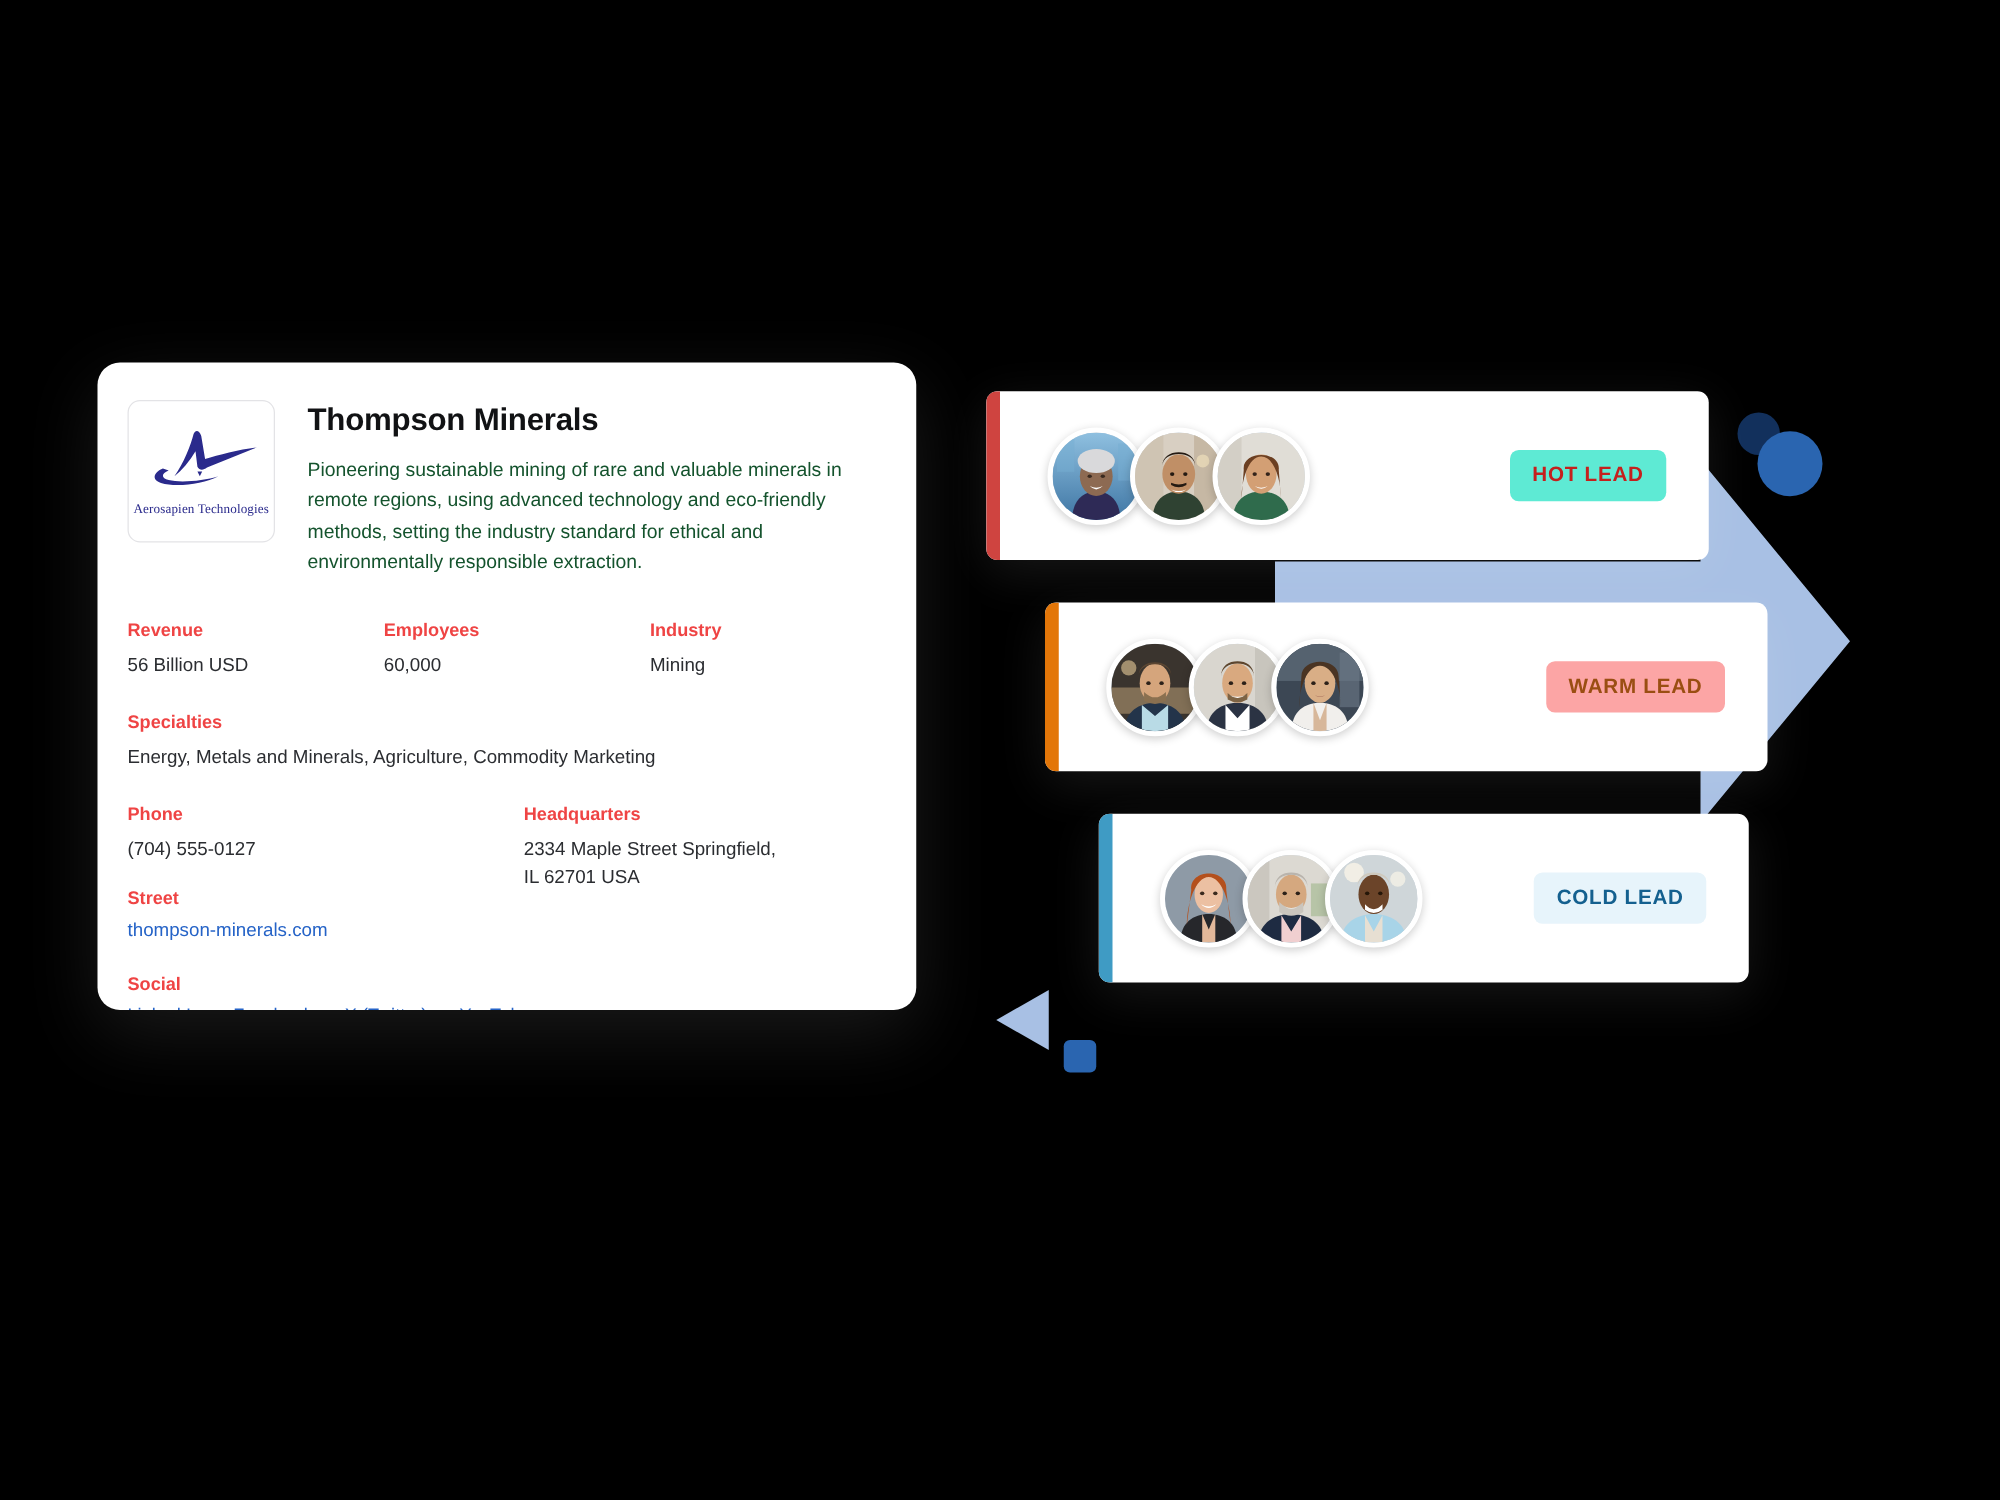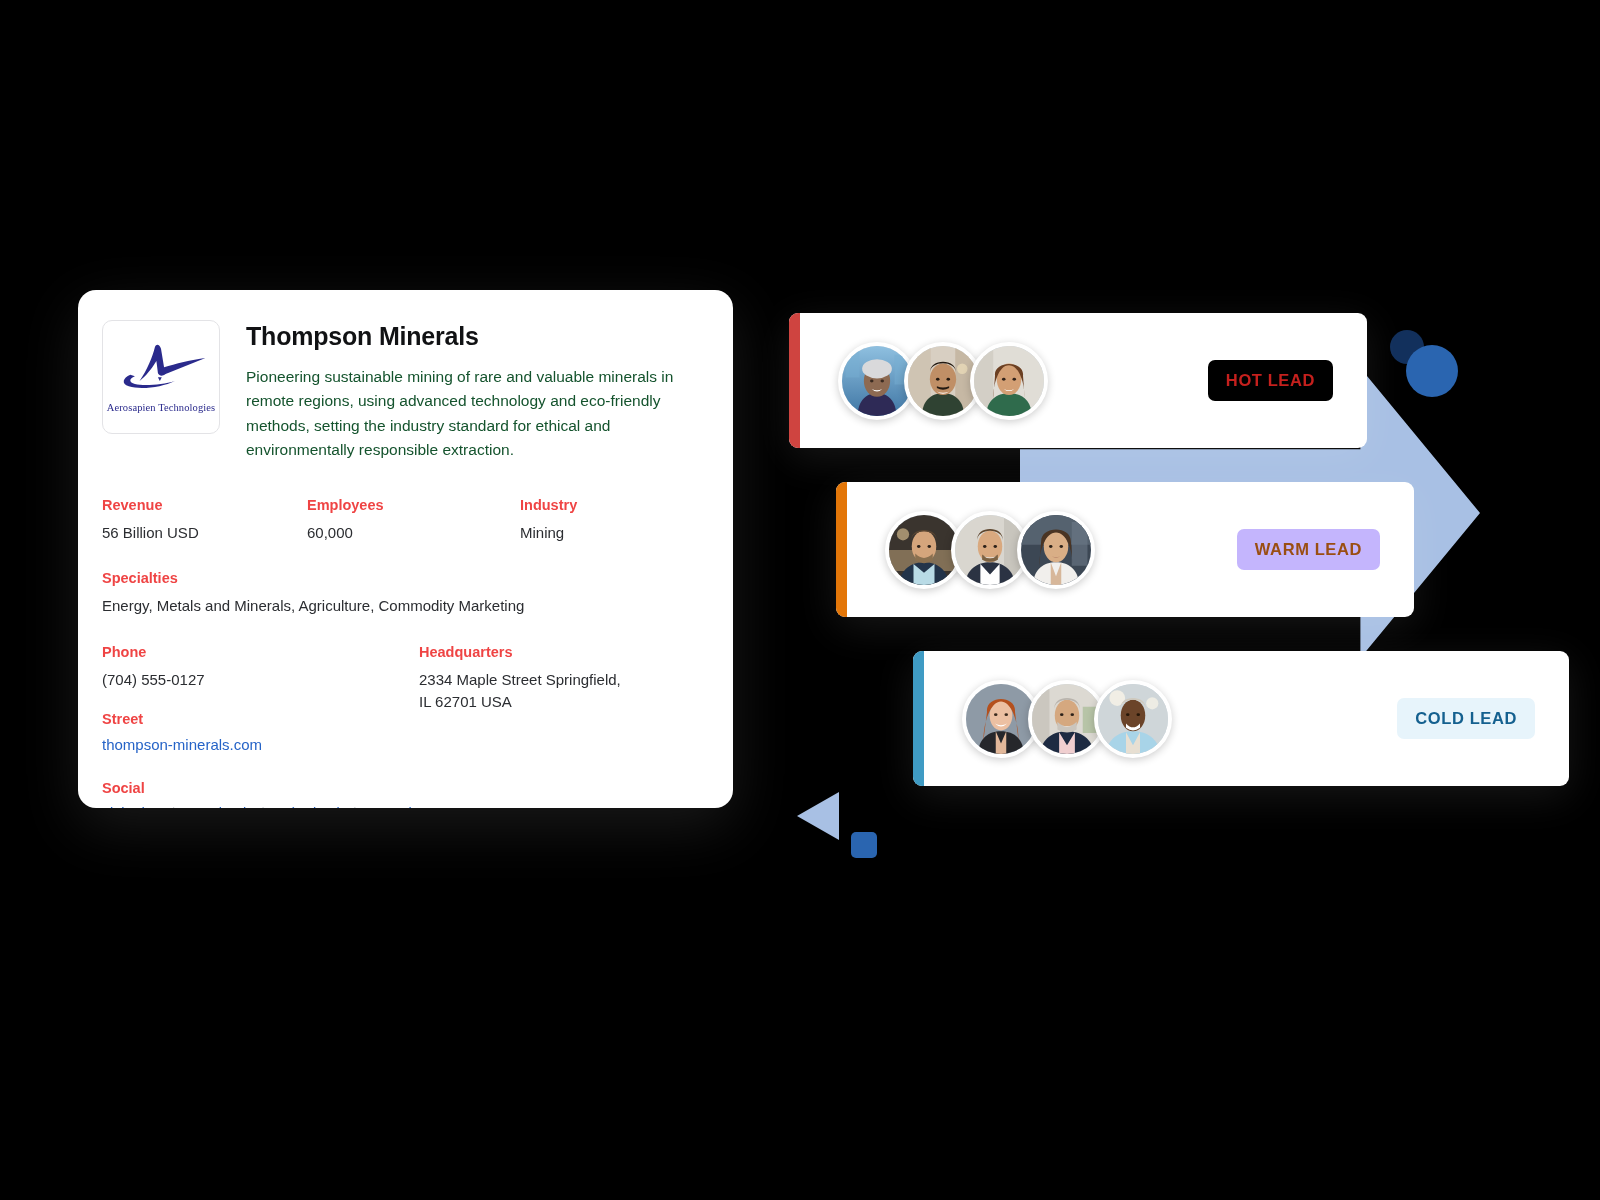--- a/index.html
+++ b/index.html
@@ -198,21 +198,21 @@
     display: flex;
     align-items: center;
     justify-content: space-between;
     height: 100%;
     padding: 0 34px 0 0;
     box-sizing: border-box;
   }
 
   .lead-hot  { left: 789px; top: 313px; width: 578px; height: 135px; }
   .lead-warm { left: 836px; top: 482px; width: 578px; height: 135px; }
-  .lead-cold { left: 913px; top: 651px; width: 656px; height: 135px; }
+  .lead-cold { left: 879px; top: 651px; width: 520px; height: 135px; }
 
   .avatars {
     display: flex;
     align-items: center;
     margin-left: 38px;
   }
   .avatar {
     width: 78px;
     height: 78px;
     border-radius: 50%;
@@ -227,22 +227,22 @@
   .avatar svg { display: block; width: 100%; height: 100%; }
 
   .badge {
     font-size: 16.5px;
     font-weight: bold;
     letter-spacing: 0.6px;
     padding: 11px 18px;
     border-radius: 7px;
     white-space: nowrap;
   }
-  .badge-hot  { background: #000000; color: #c5201d; }
-  .badge-warm { background: #c4b5fd; color: #9a4e12; margin-left: 18px; }
+  .badge-hot  { background: #5eead4; color: #c5201d; }
+  .badge-warm { background: #fca5a5; color: #9a4e12; margin-left: 18px; }
   .badge-cold { background: #e7f4fb; color: #14608f; }
 </style>
 </head>
 <body>
 
 <div class="stage">
 
   <div class="deco arrow-band"></div>
   <div class="deco dot-navy"></div>
   <div class="deco dot-blue-big"></div>

